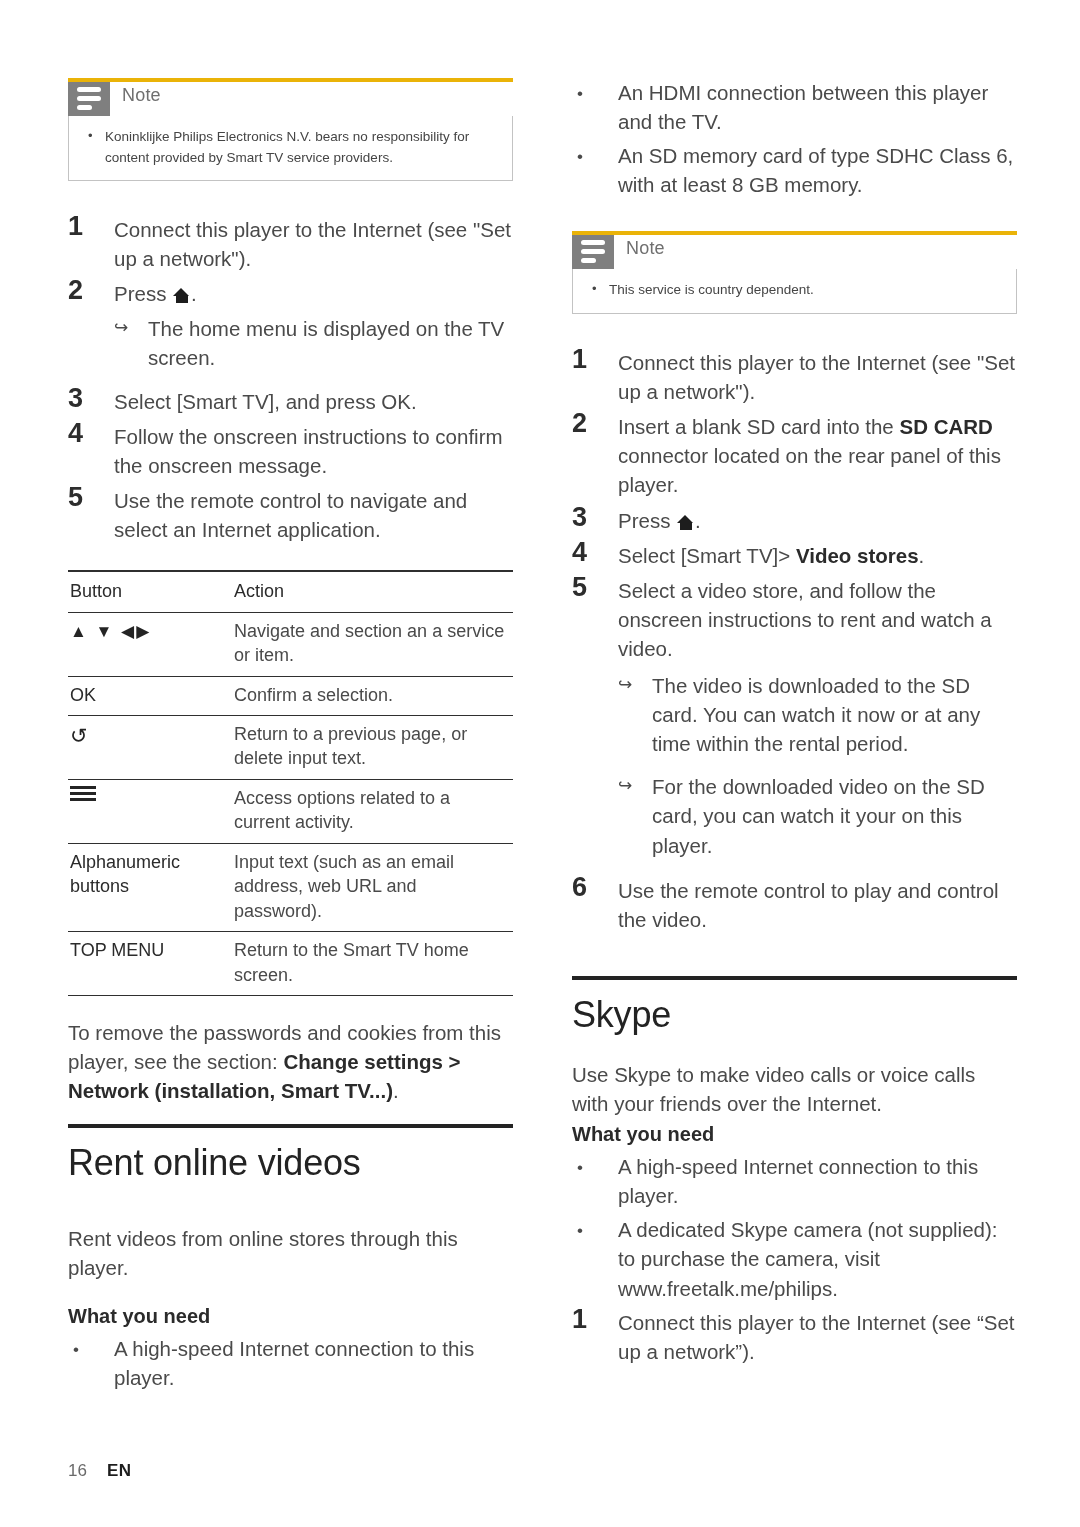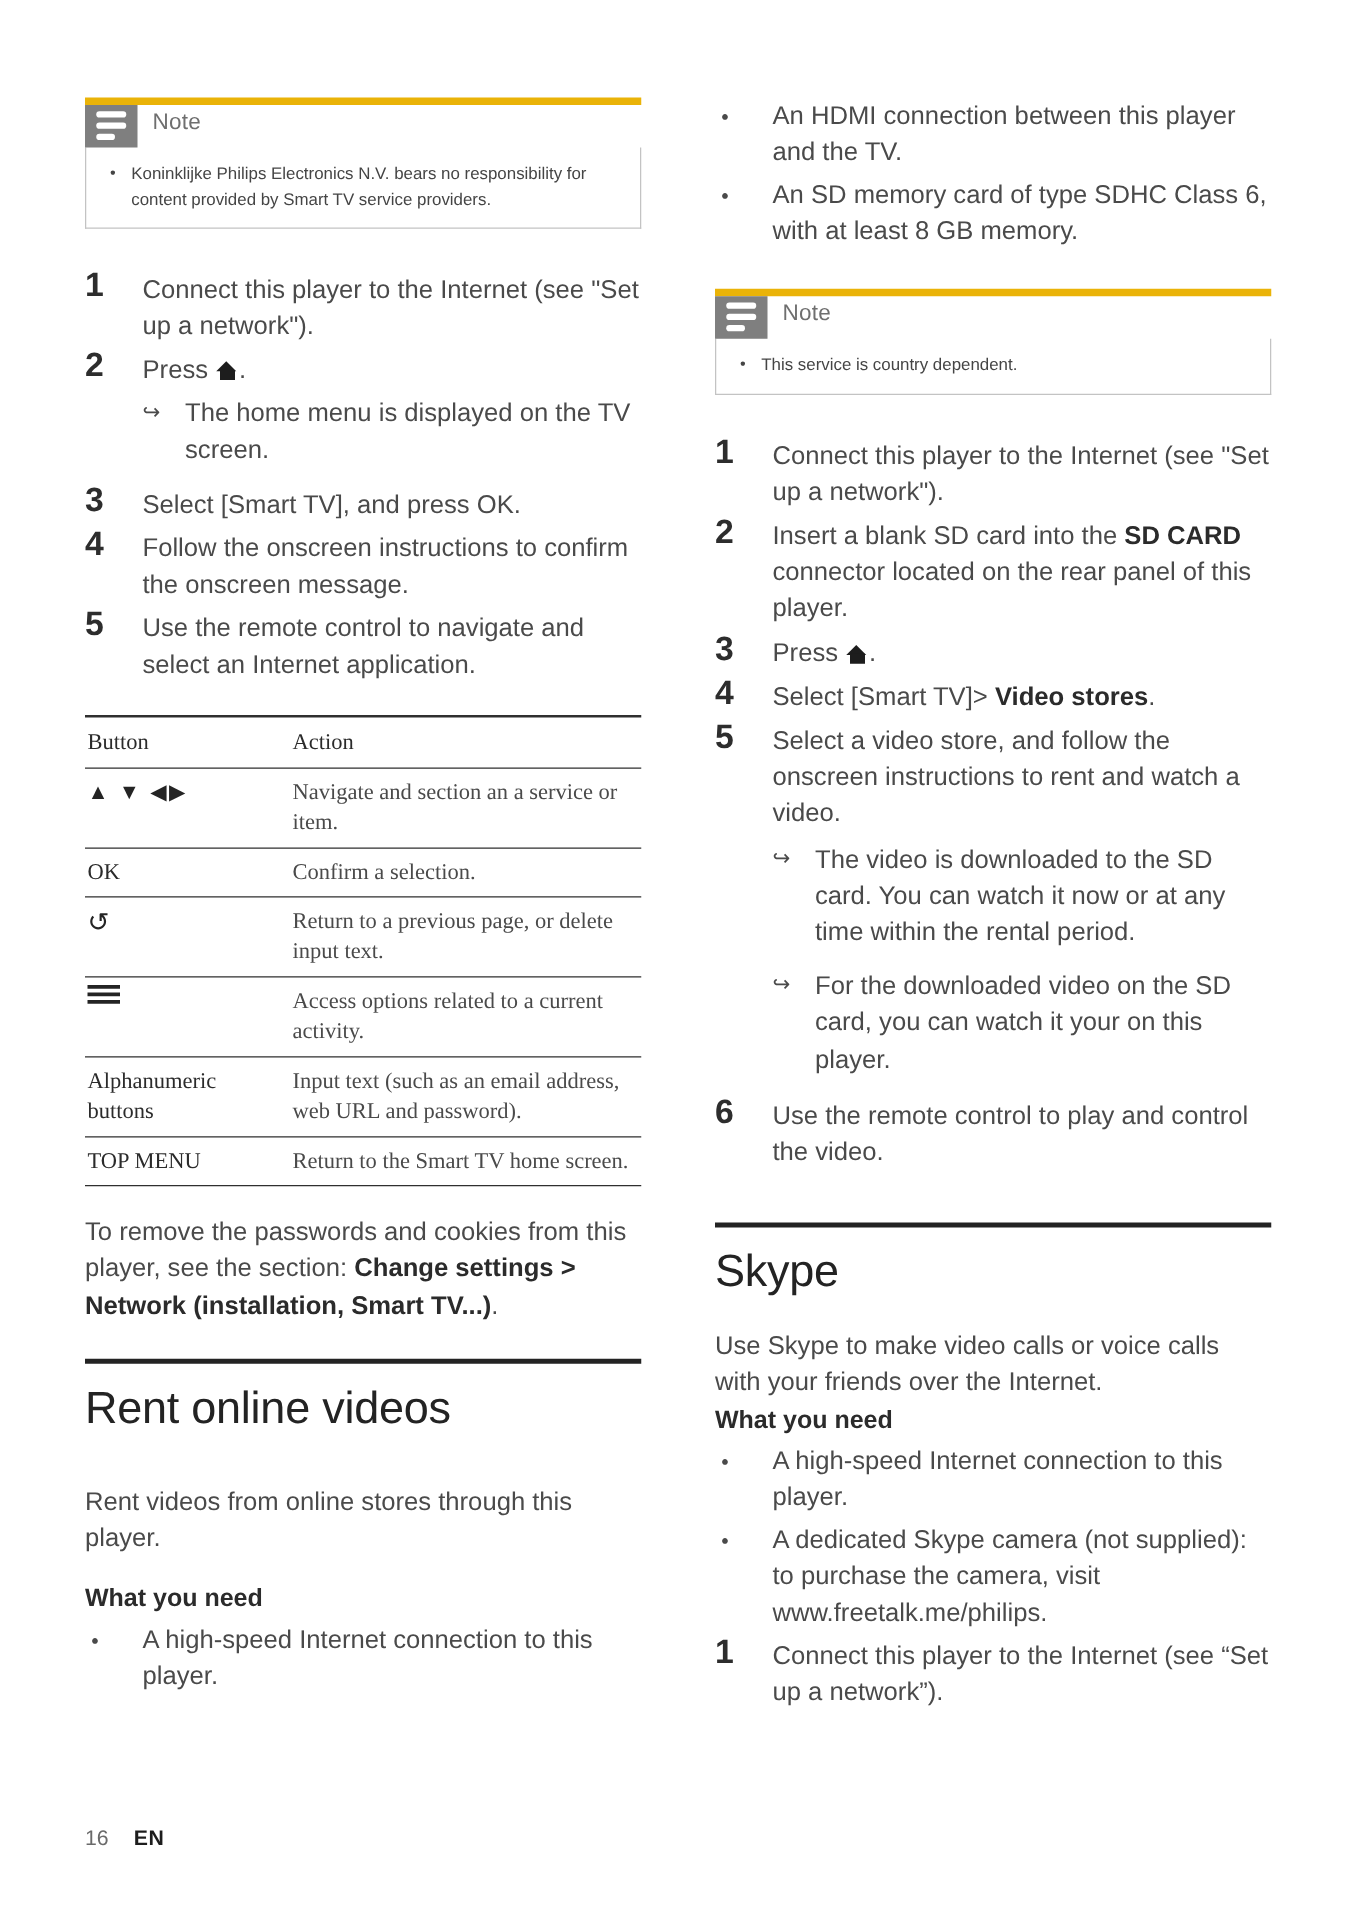--- a/index.html
+++ b/index.html
@@ -29,21 +29,21 @@
   }
   .col-left  { left: 68px; }
   .col-right { left: 572px; }
 
   
   .note { margin-bottom: 30px; }
   .note-head {
     display: flex;
     align-items: stretch;
     height: 34px;
-    border-top: 6px solid #eab308;
+    border-top: 4px solid #eab308;
   }
   .note-icon {
     width: 42px;
     background: #7f7f7f;
     display: flex;
     flex-direction: column;
     align-items: center;
     justify-content: center;
     gap: 4px;
     padding: 0 0 2px 0;
@@ -165,36 +165,35 @@
     font-size: 20px;
     font-weight: bold;
     color: #2b2b2b;
     line-height: 1.4;
   }
 
   
   .sec {
     border-top: 4px solid #232323;
     padding-top: 14px;
-    margin-top: 28px;
+    margin-top: 18px;
   }
   .sec h1 {
     margin: 0;
     font-size: 36px;
     font-weight: normal;
     color: #232323;
     letter-spacing: -.2px;
   }
 
   
   table.btab {
     width: 100%;
     border-collapse: collapse;
     margin-top: 26px;
-    font-family: Liberation Serif, serif;
   }
   table.btab tr > * {
     text-align: left;
     vertical-align: top;
     padding: 6px 6px 8px 2px;
     font-size: 18px;
     line-height: 1.36;
     border-bottom: 1.5px solid #2f2f2f;
   }
   table.btab thead th {

